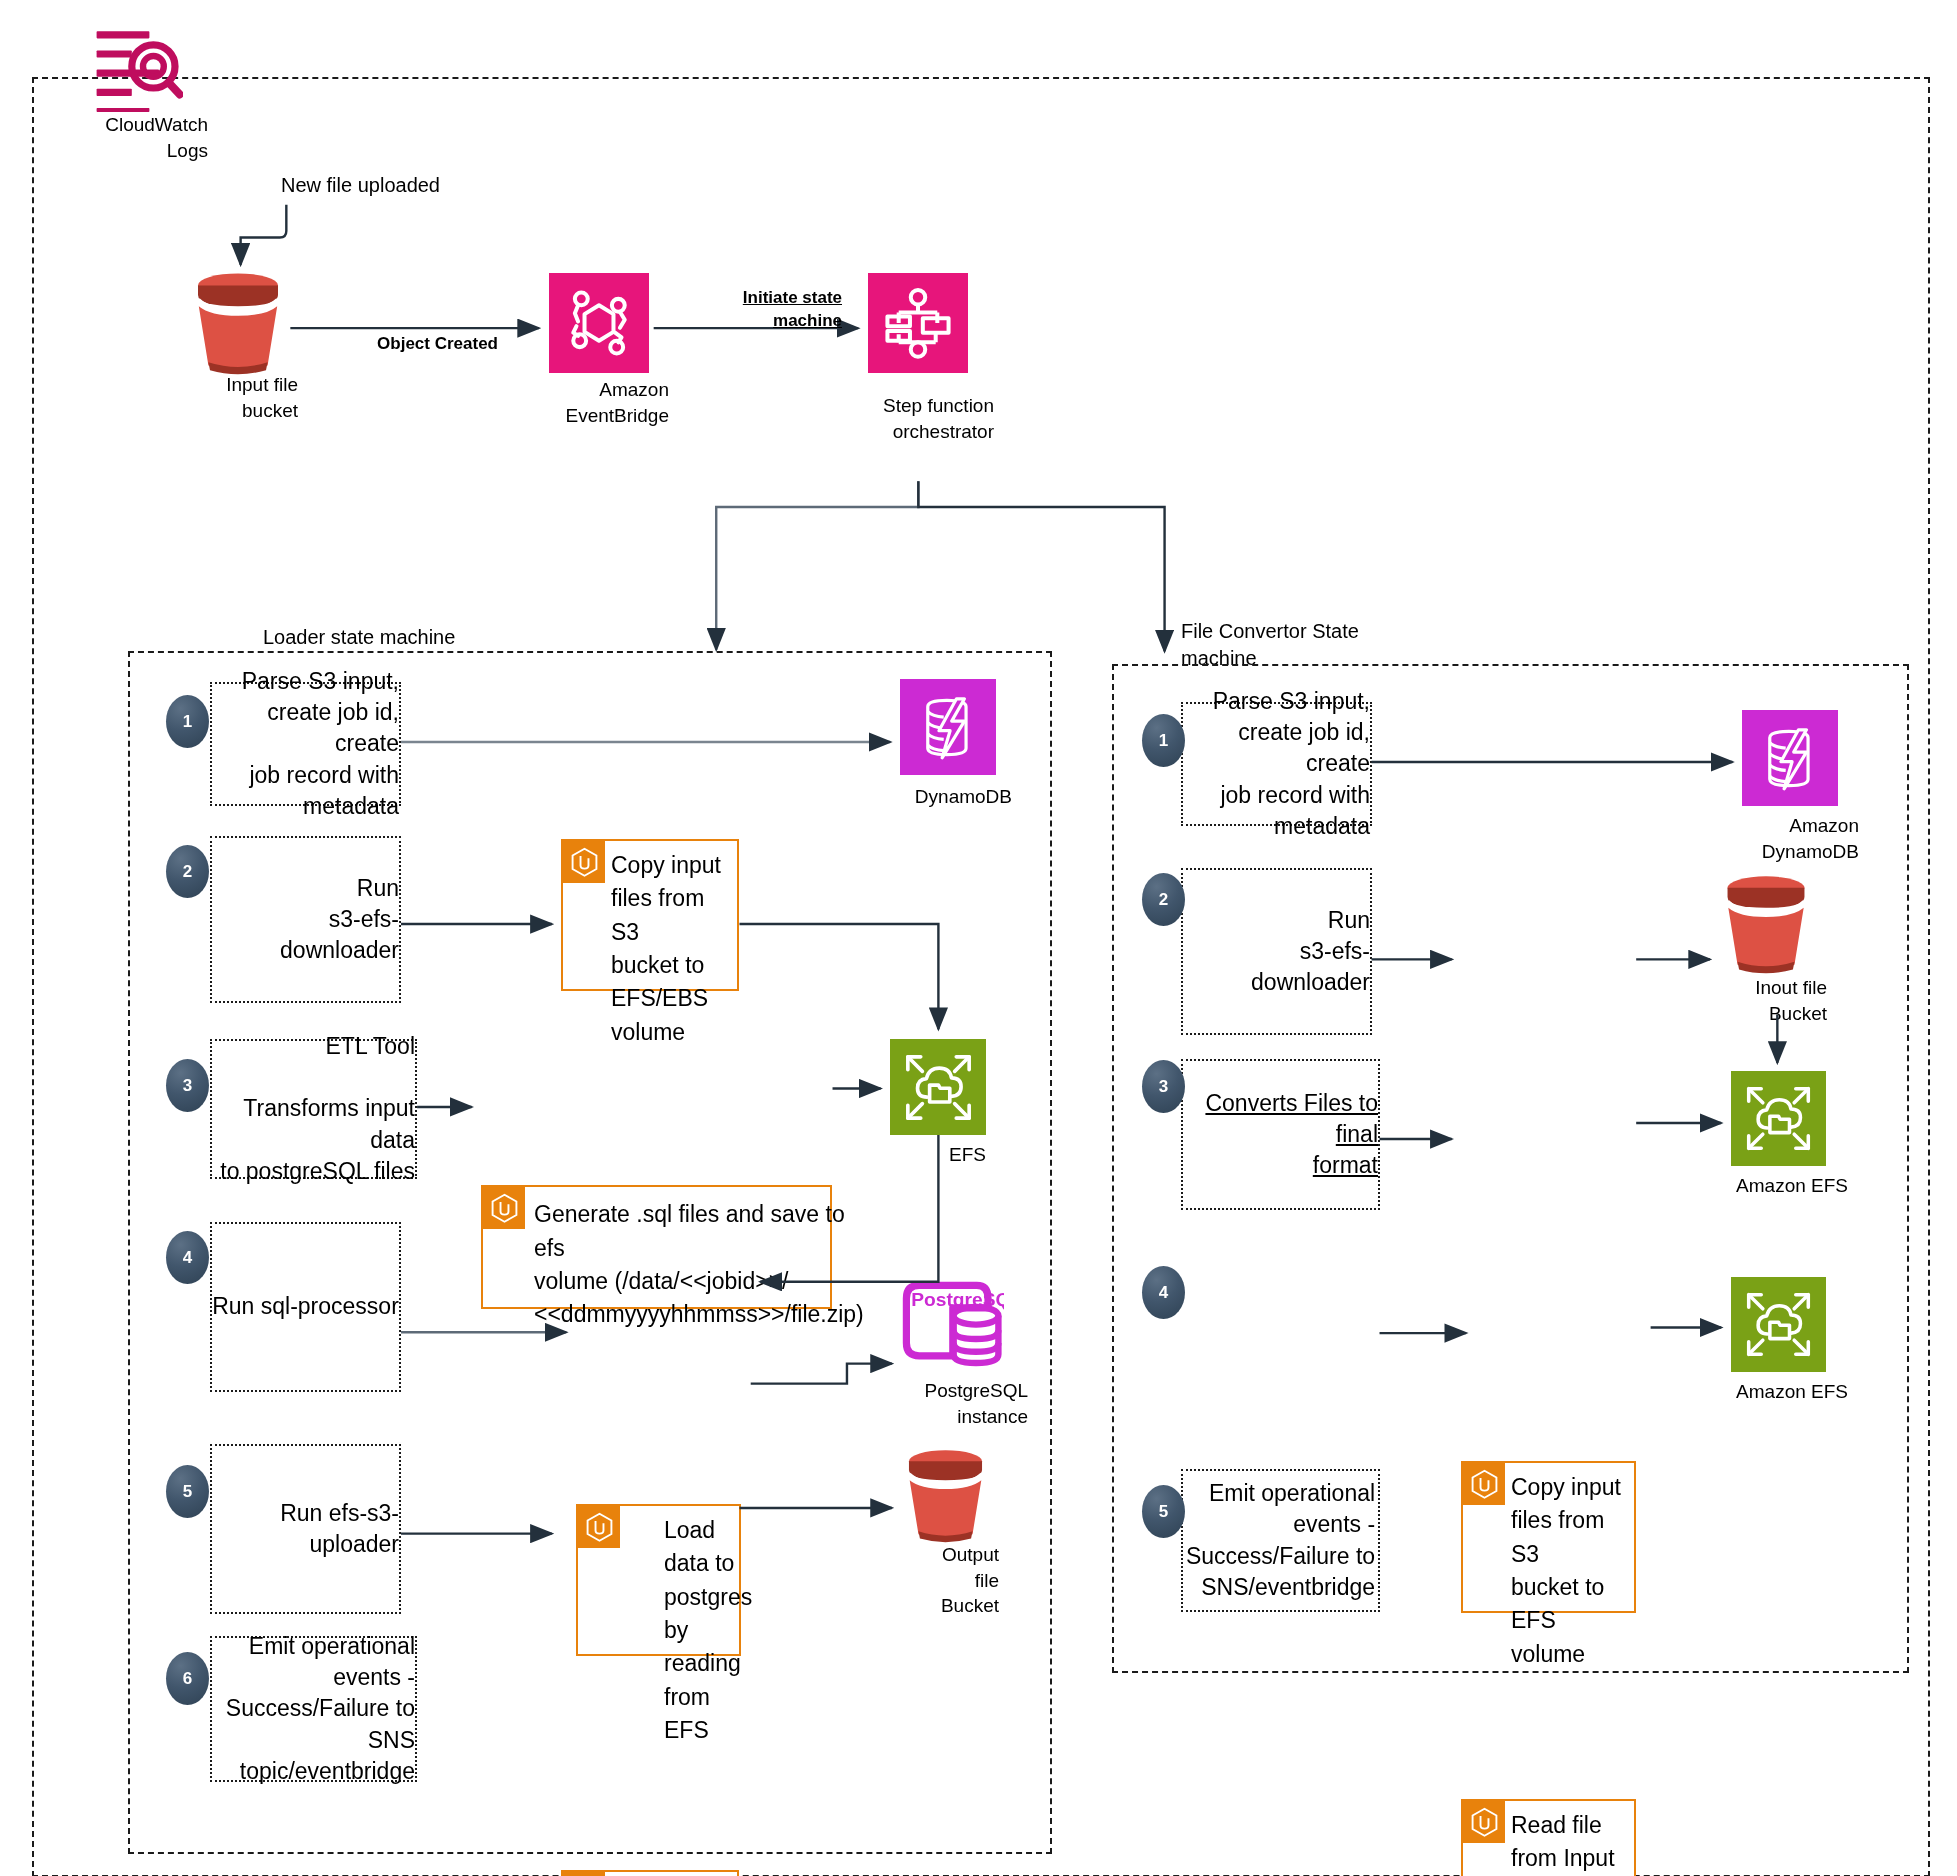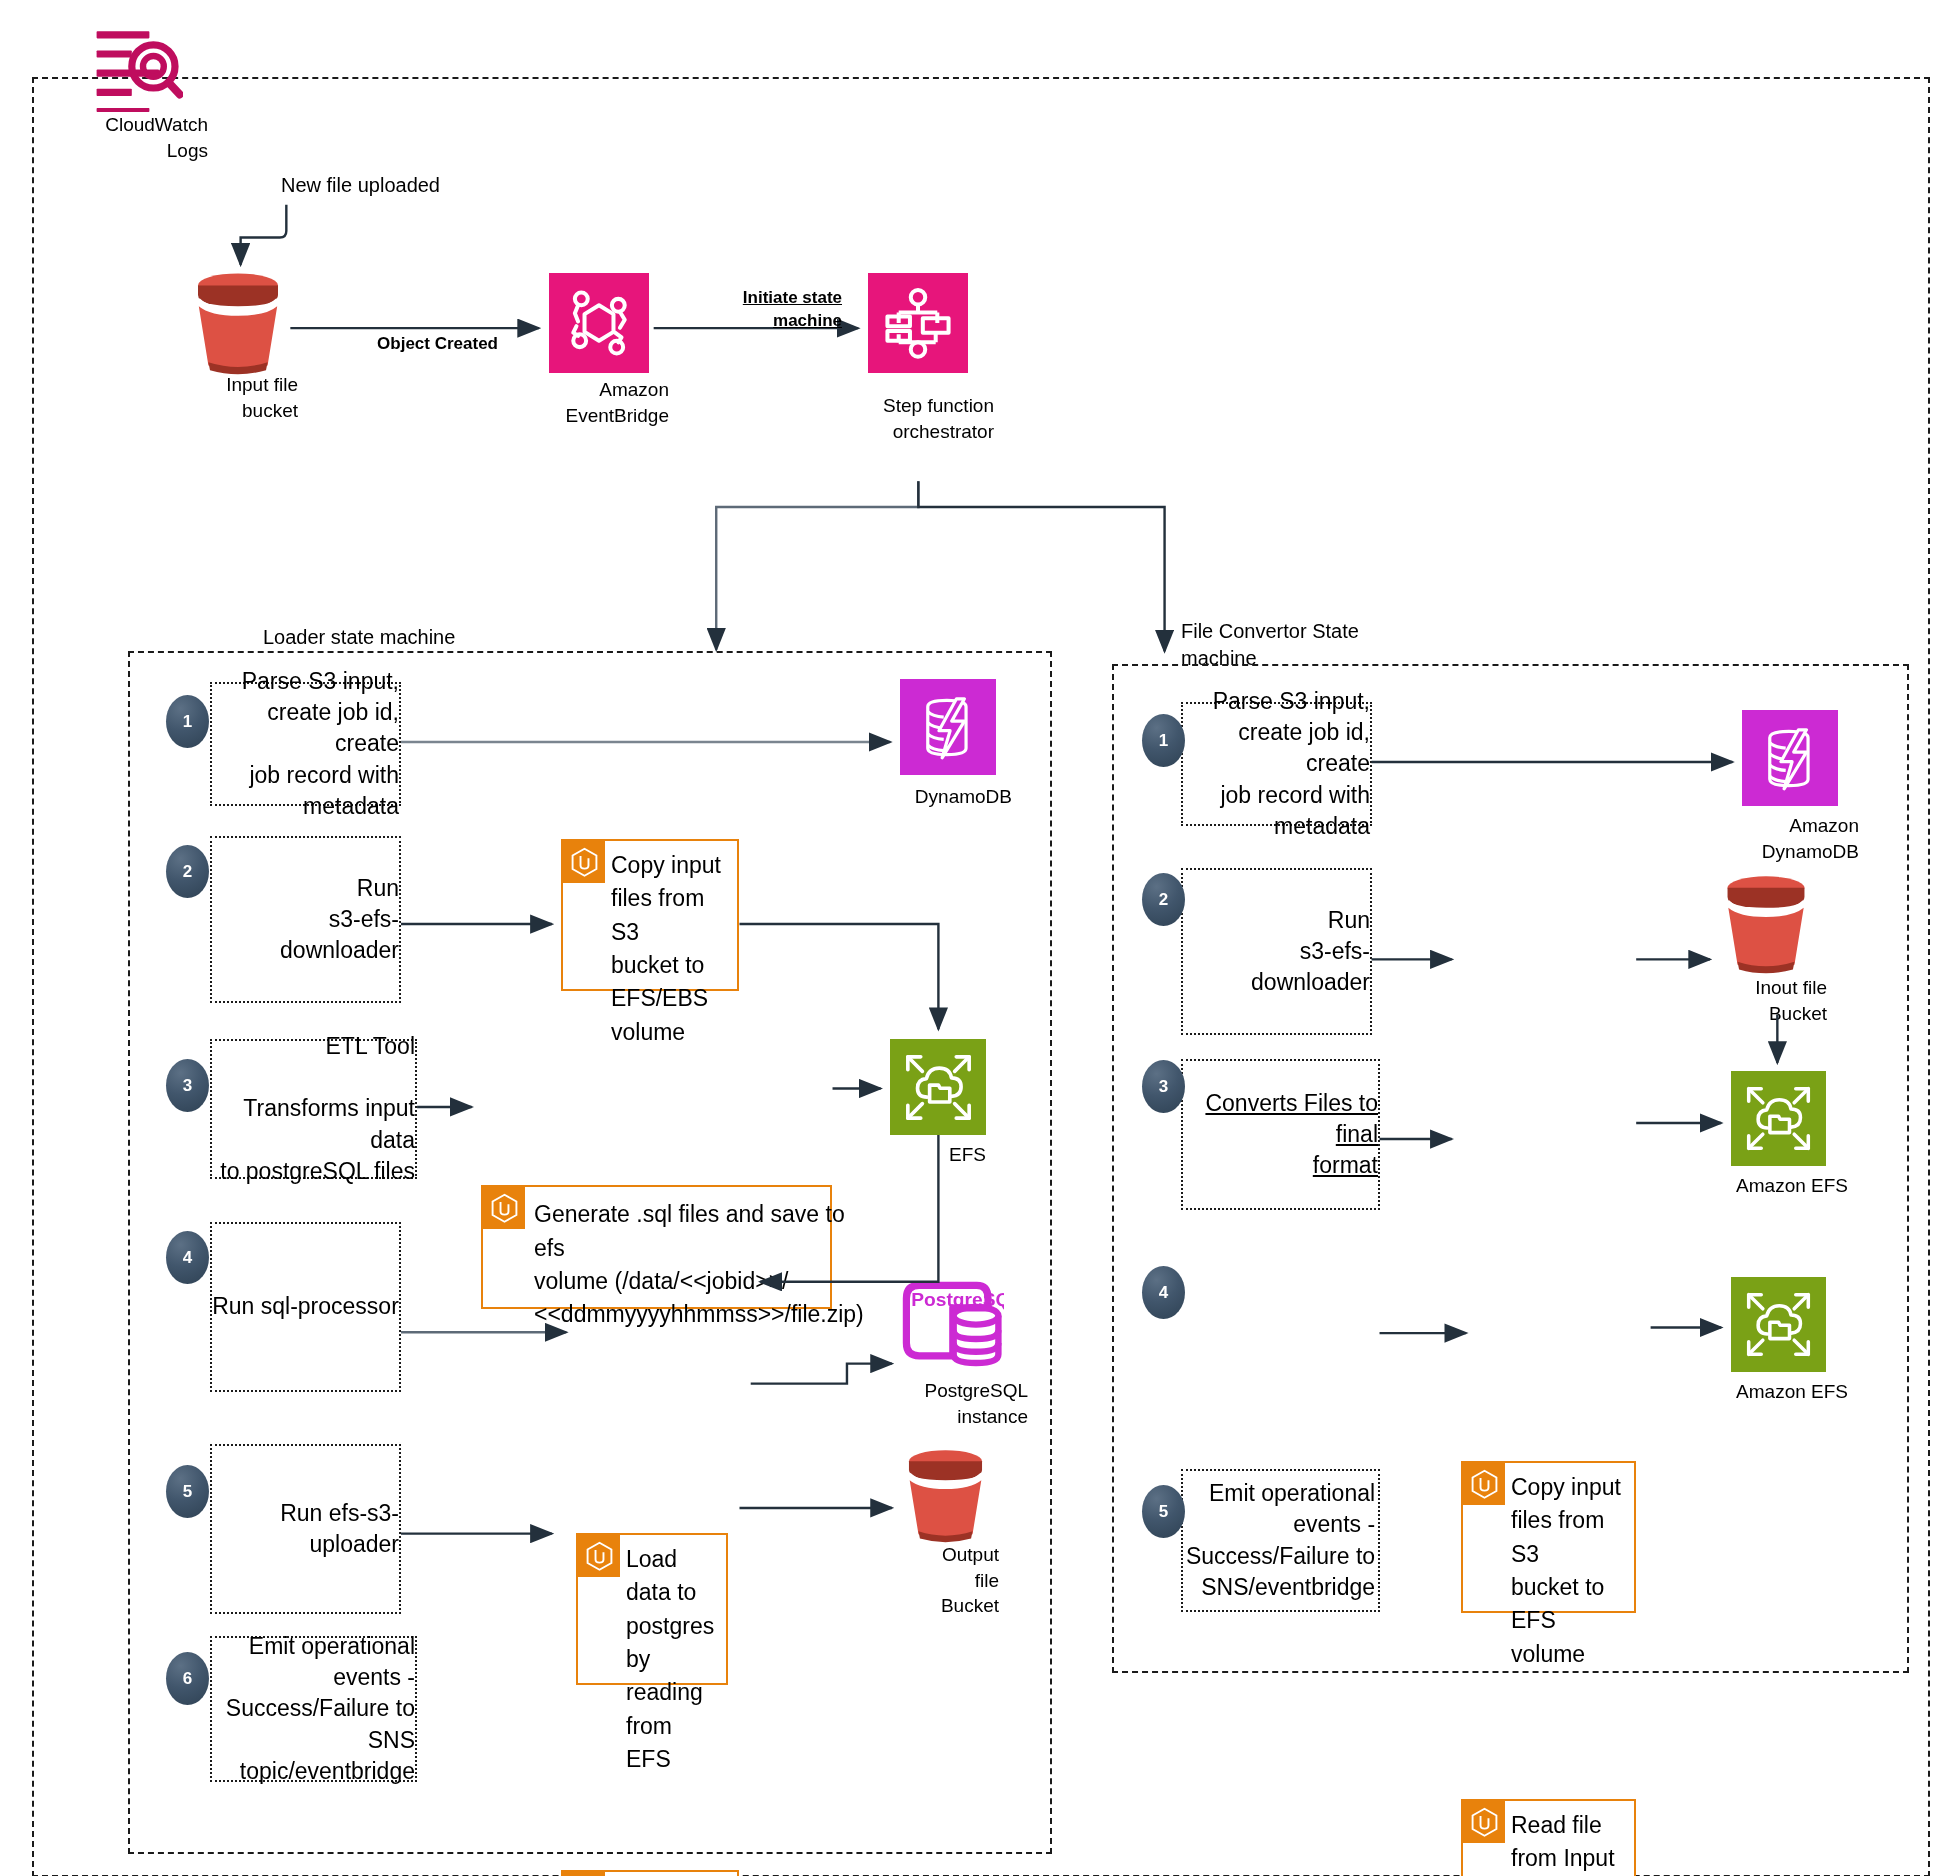--- a/index.html
+++ b/index.html
@@ -278,21 +278,21 @@
         <path d="M30 56 Q18 56 18 45 Q18 34 29 33 Q32 20 45 20 Q58 20 60 32 Q72 32 72 43 Q72 54 60 55"></path>
         <path d="M33 41 L44 41 L46 45 L58 45 L58 62 L33 62 Z"></path>
       </g>
     </svg>
   </div>
   <div class="abs label t-24" style="left:890px; top:1142px; width:96px;">EFS</div>
 
   <div class="abs num-bubble" style="left:166px; top:1231px;">4</div>
   <div class="abs step-box t-23 label" style="left:210px; top:1222px; width:191px; height:170px;">Run sql-processor</div>
 
-  <div class="abs action-box" style="left:576px; top:1257px; width:152px; height:152px;">
+  <div class="abs action-box" style="left:576px; top:1228px; width:165px; height:152px;padding-left:38px;">
     <div class="lambda-corner">
       <svg width="27" height="30.5" viewBox="0 0 34 38">
         <polygon points="17,2 32,10.5 32,27.5 17,36 2,27.5 2,10.5" fill="none" stroke="#ffffff" stroke-width="2.4"></polygon>
         <path d="M12 11 L12 23 Q12 27 17 27 Q22 27 22 23 L22 14" fill="none" stroke="#ffffff" stroke-width="2.4"></path>
       </svg>
     </div>
     <div class="action-text t-23" style="white-space:pre-line;">Load data to
 postgres by
 reading from
 EFS</div>

